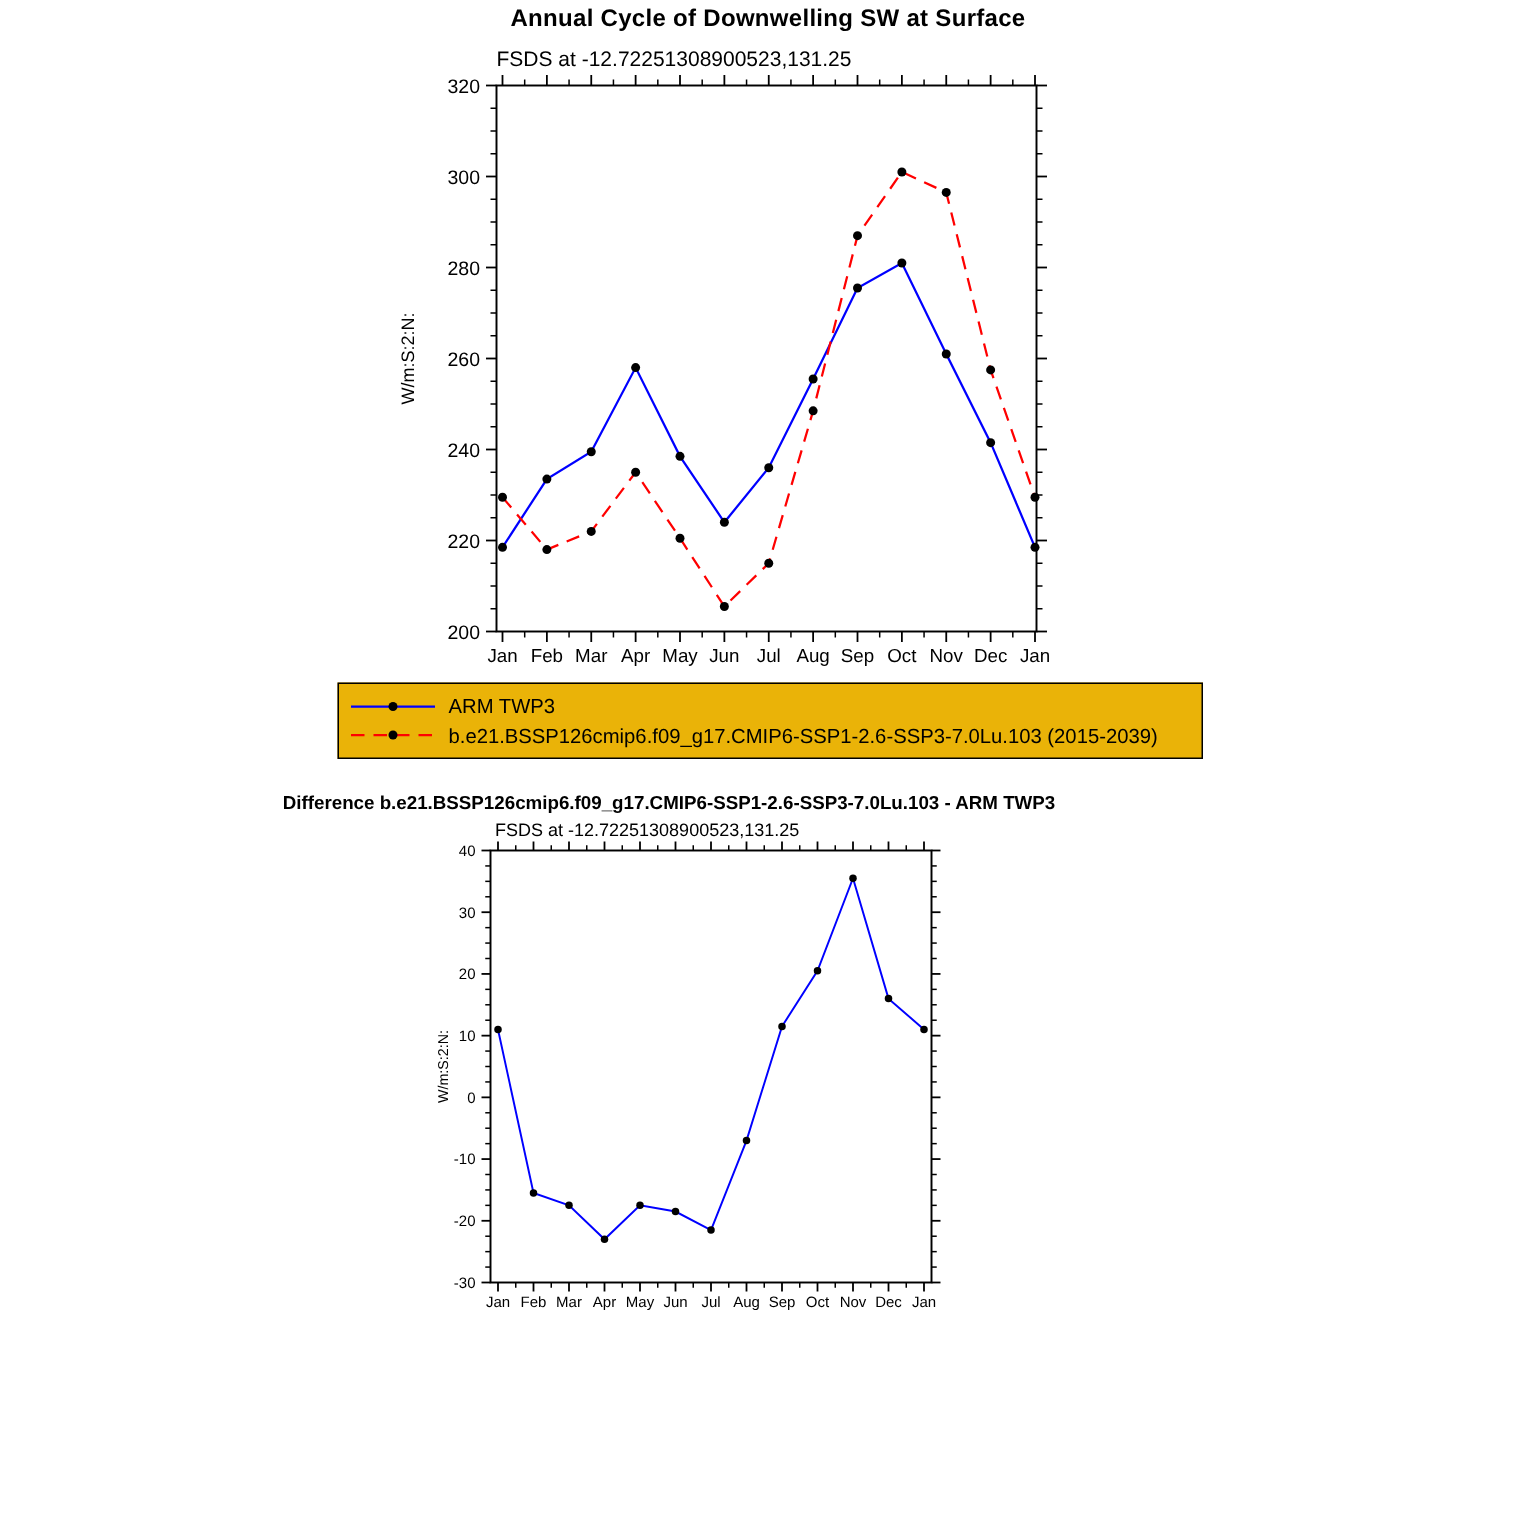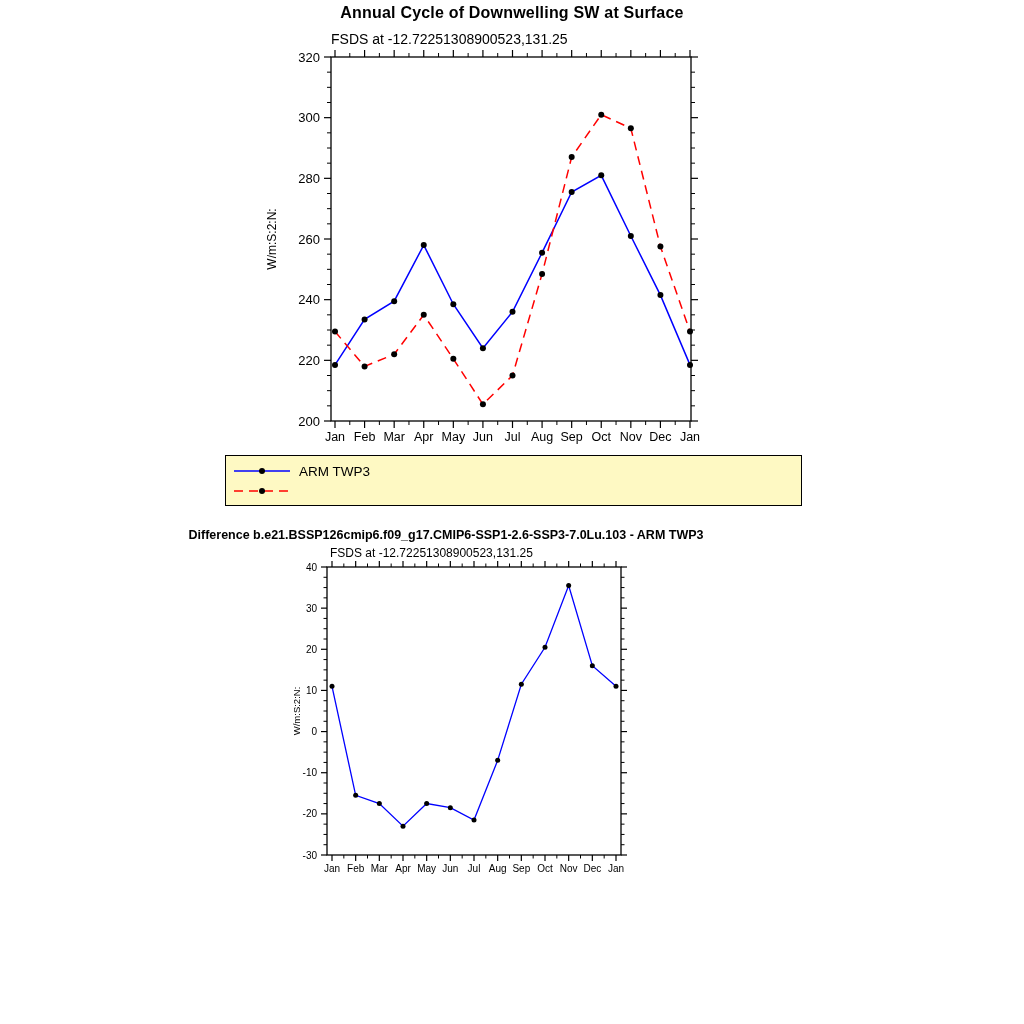--- a/index.html
+++ b/index.html
@@ -9,21 +9,21 @@
   .abs{position:absolute;}
   #top-title{top:4px;left:0;width:1024px;text-align:center;font-size:16px;font-weight:bold;letter-spacing:0.2px;}
   #top-subtitle{top:31px;left:331px;font-size:14px;}
   #top-ylabel{left:272px;top:239px;transform:translate(-50%,-50%) rotate(-90deg);font-size:12px;white-space:nowrap;}
   #bottom-title{top:528px;left:446px;transform:translateX(-50%);font-size:12.5px;font-weight:bold;white-space:nowrap;}
   #bottom-subtitle{top:546px;left:330px;font-size:12px;}
   #bottom-ylabel{left:296px;top:711px;transform:translate(-50%,-50%) rotate(-90deg);font-size:9.5px;white-space:nowrap;}
   #plot-svg{left:0;top:0;}
   svg text{font-family:"Liberation Sans","DejaVu Sans",sans-serif;fill:#000;}
   #legend-box{top:455px;left:225px;width:577px;height:51px;border:1px solid #000;box-sizing:border-box;
-              display:flex;flex-direction:column;justify-content:space-evenly;padding:2px 6px;background:#fef9c3;}
+              display:flex;flex-direction:column;justify-content:space-evenly;padding:2px 6px;background:#eab308;}
   .legend-row{display:flex;align-items:center;gap:7px;font-size:13.5px;line-height:1;white-space:nowrap;}
   .legend-sample{flex:0 0 auto;display:block;}
 </style>
 </head>
 <body>
 
 <div id="canvas">
 
   <div class="abs" id="top-title">Annual Cycle of Downwelling SW at Surface</div>
   <div class="abs" id="top-subtitle">FSDS at -12.72251308900523,131.25</div>
@@ -335,20 +335,21 @@
         <line x1="2" y1="6" x2="58" y2="6" stroke-width="1.5" stroke="#0000ff" stroke-dasharray="none"></line>
         <circle cx="30" cy="6" r="3" fill="#000000"></circle>
       </svg>
       <span>ARM TWP3</span>
     </div>
     <div class="legend-row">
       <svg class="legend-sample" width="60" height="12">
         <line x1="2" y1="6" x2="58" y2="6" stroke-width="1.5" stroke="#ff0000" stroke-dasharray="9 6"></line>
         <circle cx="30" cy="6" r="3" fill="#000000"></circle>
       </svg>
+      <span>b.e21.BSSP126cmip6.f09_g17.CMIP6-SSP1-2.6-SSP3-7.0Lu.103 (2015-2039)</span>
     </div>
   </div>
 
   <div class="abs" id="bottom-title">Difference b.e21.BSSP126cmip6.f09_g17.CMIP6-SSP1-2.6-SSP3-7.0Lu.103 - ARM TWP3</div>
   <div class="abs" id="bottom-subtitle">FSDS at -12.72251308900523,131.25</div>
   <div class="abs" id="bottom-ylabel">W/m:S:2:N:</div>
 
 </div>
 
 </body></html>

